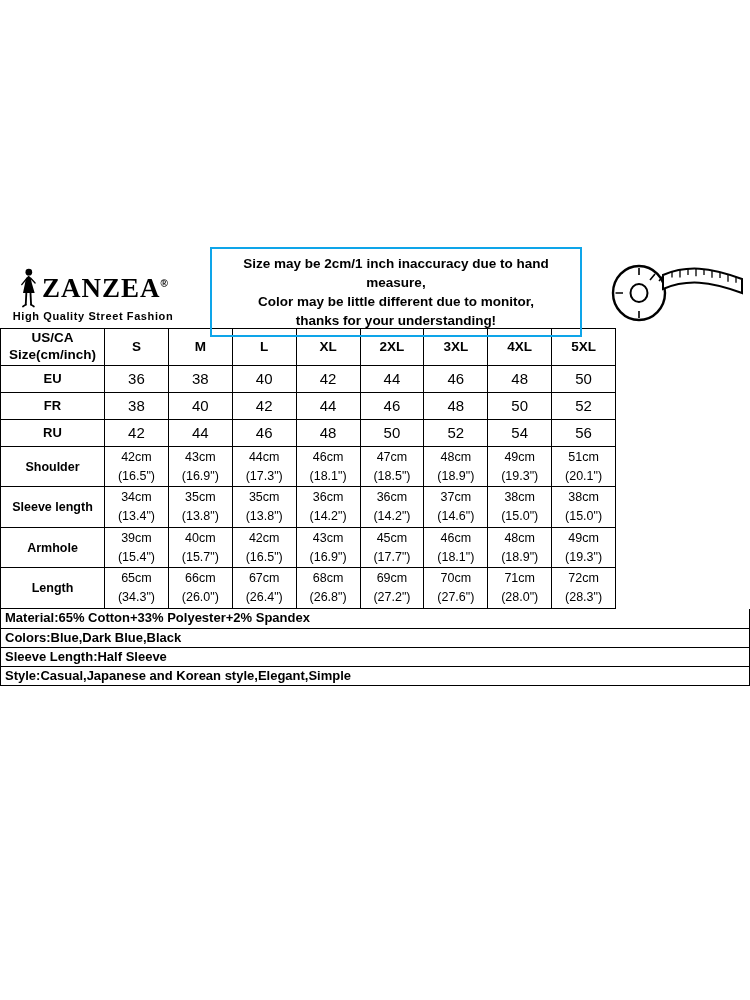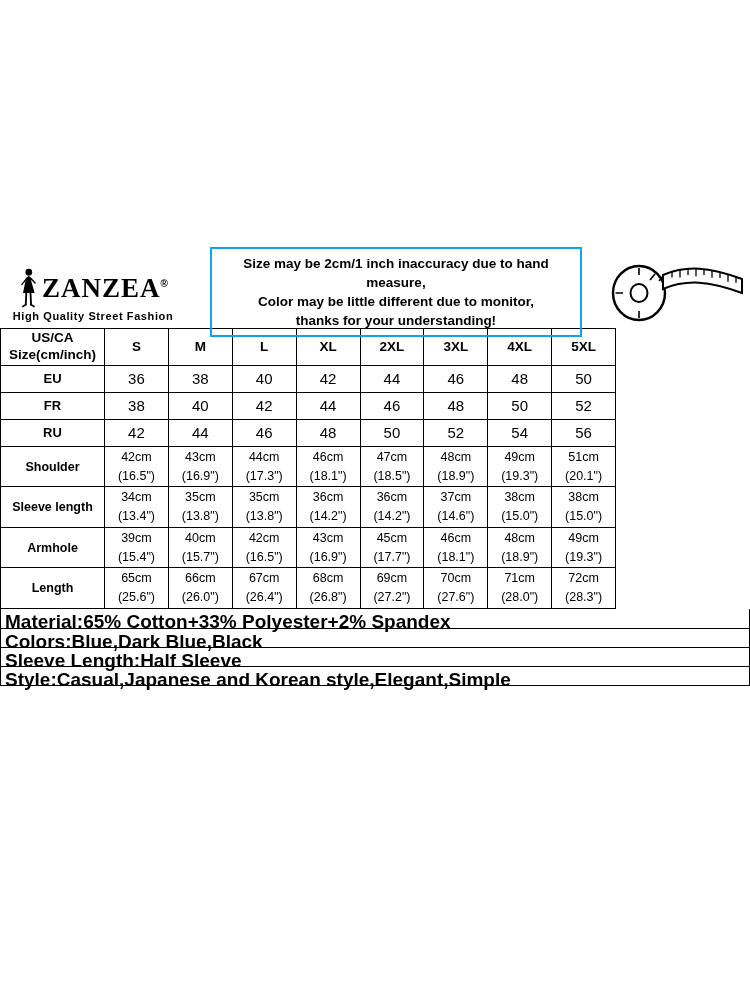--- a/index.html
+++ b/index.html
@@ -52,21 +52,21 @@
   tr.m th { font-size: 12.5px; font-weight: bold; height: 38px; }
   tr.m td { font-size: 12.5px; white-space: pre-line; line-height: 1.5; height: 38px; }
 
   
   .details {
     width: 750px;
     border-left: 1px solid #000; border-right: 1px solid #000; border-bottom: 1px solid #000;
   }
   .detail-row {
     height: 19px; padding: 2px 0 0 4px;
-    font-size: 19px; font-weight: bold; line-height: 1.15;
+    font-size: 13px; font-weight: bold; line-height: 1.15;
     border-top: 1px solid #000;
   }
   .detail-row:first-child { border-top: none; }
 
   svg { display: block; }
 </style>
 </head>
 <body>
 
 <div class="page">
@@ -226,21 +226,21 @@
 (18.1")</td>
         <td>48cm
 (18.9")</td>
         <td>49cm
 (19.3")</td>
       </tr>
 
       <tr class="m">
         <th>Length</th>
         <td>65cm
-(25.6")</td>
+(34.3")</td>
         <td>66cm
 (26.0")</td>
         <td>67cm
 (26.4")</td>
         <td>68cm
 (26.8")</td>
         <td>69cm
 (27.2")</td>
         <td>70cm
 (27.6")</td>

